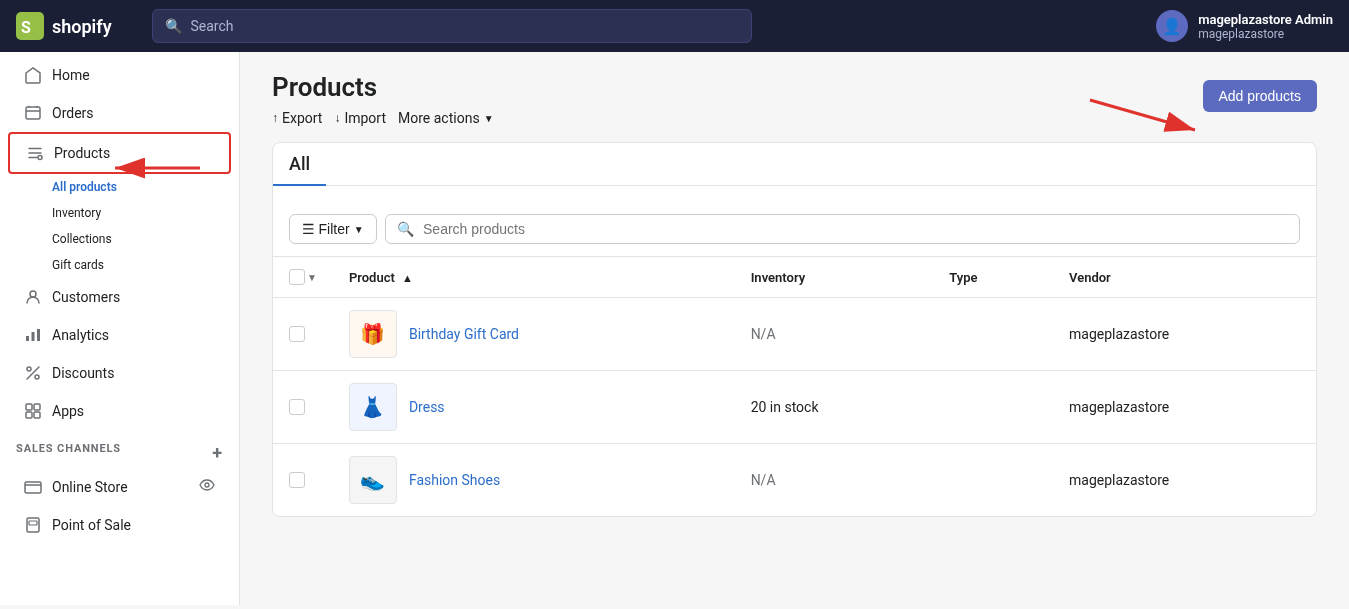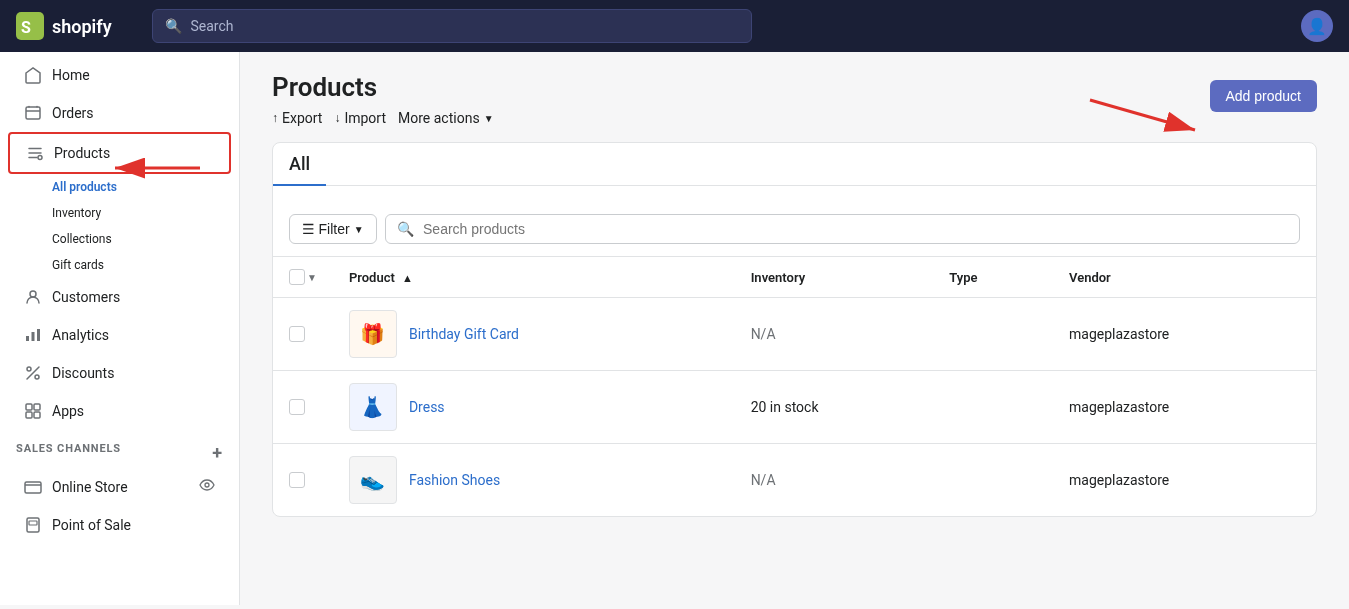--- a/index.html
+++ b/index.html
@@ -352,20 +352,24 @@
     <span>shopify</span>
   </div>
 
   <div class="search-bar">
     <span style="color:#adb5d0;">🔍</span>
     <span style="color:#adb5d0;">Search</span>
   </div>
 
   <div class="user-area">
     <div class="user-avatar">👤</div>
+    <div class="user-info">
+      <span class="user-name">mageplazastore Admin</span>
+      <span class="user-store">mageplazastore</span>
+    </div>
   </div>
 </nav>
 
 <div class="layout">
 
   <aside class="sidebar">
 
     <div class="nav-item">
       <span class="nav-icon">
         <svg width="18" height="18" viewBox="0 0 18 18" fill="none">
@@ -502,21 +506,21 @@
             <span style="font-size:12px;">↓</span>
             <span>Import</span>
           </a>
           <a class="action-link">
             <span>More actions</span>
             <span style="font-size:10px;">▼</span>
           </a>
         </div>
       </div>
       <div style="position:relative; margin-top:8px;">
-        <button class="btn-primary">Add product</button>
+        <button class="btn-primary">Add products</button>
       </div>
     </div>
 
     <div class="products-card">
 
       <div class="tabs">
         <span class="tab active">All</span>
       </div>
 
       <div class="filter-bar">

